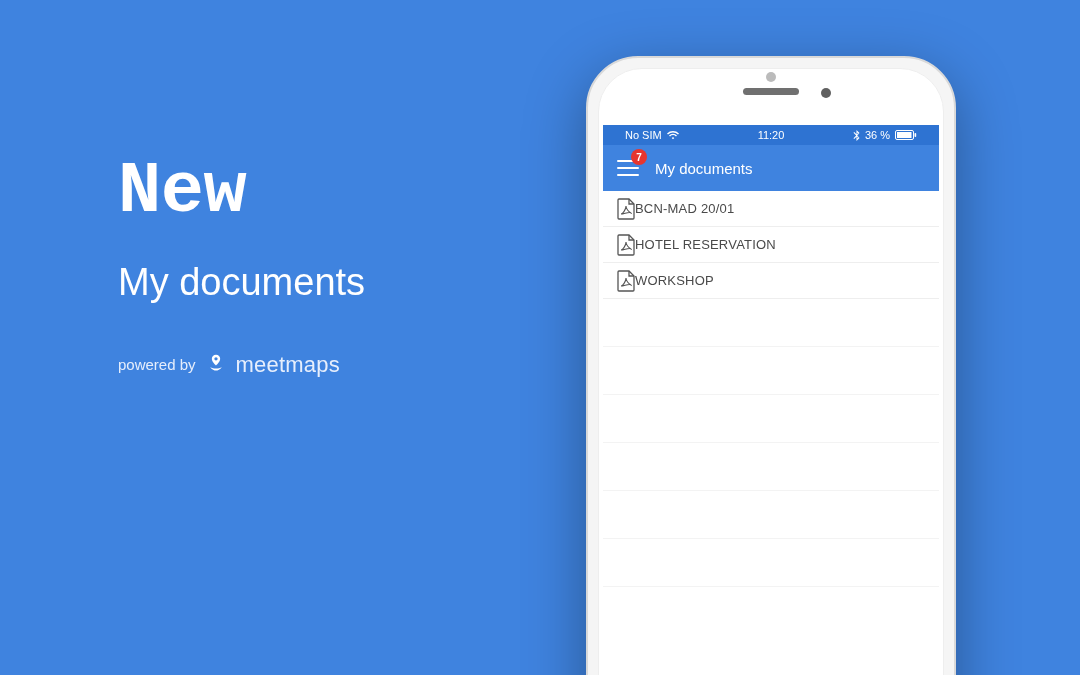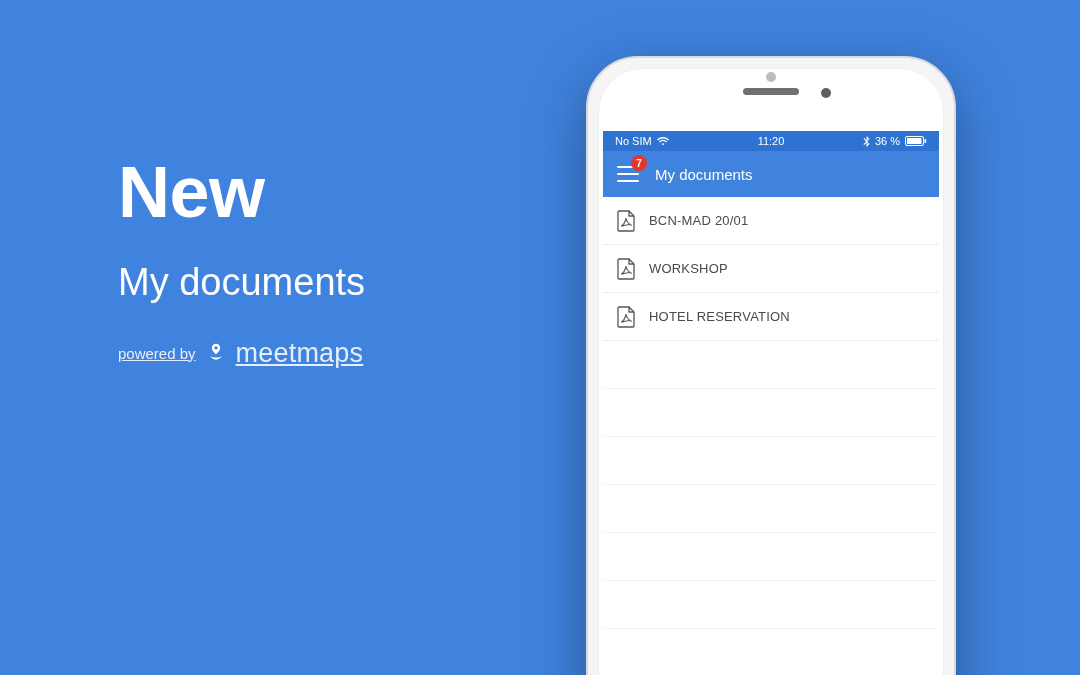--- a/index.html
+++ b/index.html
@@ -1,51 +1,51 @@
 <!DOCTYPE html>
 <html><head>
 <meta charset="utf-8">
 <style>
   * { box-sizing: border-box; margin: 0; padding: 0; }
   html, body { width: 1080px; height: 675px; overflow: hidden; font-family: -apple-system, "Segoe UI", Helvetica, Arial, sans-serif; }
   body { background: #3f83df; position: relative; }
 
   .promo { position: absolute; left: 118px; top: 155px; width: 440px; color: #fff; }
-  .promo-heading { font-size: 72px; font-weight: 700; line-height: 1.05; letter-spacing: -0.5px; }
+  .promo-heading { font-size: 72px; font-weight: 700; line-height: 1.05; letter-spacing: -0.5px; font-family: Liberation Mono, monospace; }
   .promo-sub { margin-top: 30px; font-size: 38px; font-weight: 300; }
-  .promo-powered { margin-top: 34px; font-size: 15px; display: flex; align-items: center; gap: 10px; color: #e6eefc; text-decoration: underline; }
-  .promo-powered .brand { font-size: 27px; font-weight: 400; letter-spacing: 0.2px; }
+  .promo-powered { margin-top: 48px; font-size: 15px; display: flex; align-items: center; gap: 10px; color: #e6eefc; }
+  .promo-powered .brand { font-size: 22px; font-weight: 400; letter-spacing: 0.2px; }
   .promo-powered .logo-icon { display: inline-block; }
 
   
   .phone { position: absolute; left: 586px; top: 56px; width: 370px; height: 760px; background:#f5f5f5;
     border-radius: 52px; box-shadow: 0 18px 60px rgba(0,0,0,0.35); border: 2px solid #d9d9d9; overflow: hidden; }
   .phone-inner { position: absolute; inset: 10px; border-radius: 44px; background:#fff; overflow:hidden; border:1px solid #eee;}
   .phone-speaker { position:absolute; top:30px; left:50%; transform:translateX(-50%); width:56px; height:7px; background:#707070; border-radius:4px; z-index:5;}
   .phone-camera { position:absolute; top:30px; left:50%; transform:translateX(-50%) translateX(55px); width:10px; height:10px; background:#606060; border-radius:50%; z-index:5;}
   .phone-sensor { position:absolute; top:14px; left:50%; transform:translateX(-50%); width:10px; height:10px; background:#bbb; border-radius:50%; z-index:5;}
 
   .screen { position:absolute; left:4px; right:4px; top:56px; bottom:56px; background:#fff; overflow:hidden; }
 
   
-  .status-bar { height:20px; background:#2e73d2; color:#fff; font-size:11px; display:flex; align-items:center; padding:0 12px; justify-content:space-between; font-family: "Helvetica Neue", Arial, sans-serif; margin-top: 6px; }
+  .status-bar { height:20px; background:#2e73d2; color:#fff; font-size:11px; display:flex; align-items:center; padding:0 22px; justify-content:space-between; font-family: "Helvetica Neue", Arial, sans-serif; }
   .sb-left, .sb-right { display:flex; align-items:center; gap:5px; }
   .sb-time { position:absolute; left:50%; transform:translateX(-50%); font-weight:400; }
 
   
   .app-header { height:46px; background:#3f83df; color:#fff; display:flex; align-items:center; padding:0 12px; gap:14px; }
   .menu-btn { position:relative; width:26px; height:26px; display:flex; align-items:center; justify-content:center; }
   .menu-lines { width:22px; height:16px; display:flex; flex-direction:column; justify-content:space-between; }
   .menu-lines span { height:2px; background:#fff; border-radius:1px; }
   .badge { position:absolute; top:-6px; right:-6px; min-width:16px; height:16px; background:#e6352f; color:#fff; font-size:10px; border-radius:8px; display:flex; align-items:center; justify-content:center; font-weight:600; padding:0 3px;}
   .header-title { font-size:15px; font-weight:400; }
 
   
   .doc-list { background:#fff; }
-  .doc-row { height:48px; border-bottom:1px solid #eee; display:flex; align-items:center; padding:0 14px; gap:14px; cursor:pointer; }
+  .doc-row { height:36px; border-bottom:1px solid #eee; display:flex; align-items:center; padding:0 14px; cursor:pointer; }
   .doc-icon { width:18px; height:22px; flex:0 0 18px; }
   .doc-label { font-size:13px; color:#4a4a4a; letter-spacing:0.2px;}
   .empty-row { height:48px; border-bottom:1px solid #f3f3f3; }
 
   .bt-icon svg, .sb-icon svg { display:block; }
 </style>
 </head>
 <body>
 
 <div class="promo">
@@ -125,32 +125,32 @@
 
 
         <div class="doc-row">
           <span class="doc-icon">
             <svg width="18" height="22" viewBox="0 0 18 22">
                 <path fill="none" stroke="#555" stroke-width="1.3" d="M2 1h10l5 5v14a1 1 0 01-1 1H2a1 1 0 01-1-1V2a1 1 0 011-1z"></path>
                 <path fill="none" stroke="#555" stroke-width="1.3" d="M12 1v5h5"></path>
                 <path fill="none" stroke="#555" stroke-width="1.1" d="M9 8c0 3-3 8-5 8 3 0 9-3 10-1-2-1-5-4-5-7z"></path>
               </svg>
           </span>
-          <span class="doc-label">WORKSHOP</span>
+          <span class="doc-label">HOTEL RESERVATION</span>
         </div>
 
         <div class="doc-row">
           <span class="doc-icon">
             <svg width="18" height="22" viewBox="0 0 18 22">
                 <path fill="none" stroke="#555" stroke-width="1.3" d="M2 1h10l5 5v14a1 1 0 01-1 1H2a1 1 0 01-1-1V2a1 1 0 011-1z"></path>
                 <path fill="none" stroke="#555" stroke-width="1.3" d="M12 1v5h5"></path>
                 <path fill="none" stroke="#555" stroke-width="1.1" d="M9 8c0 3-3 8-5 8 3 0 9-3 10-1-2-1-5-4-5-7z"></path>
               </svg>
           </span>
-          <span class="doc-label">HOTEL RESERVATION</span>
+          <span class="doc-label">WORKSHOP</span>
         </div>
 
         <div class="empty-row"></div>
         <div class="empty-row"></div>
         <div class="empty-row"></div>
         <div class="empty-row"></div>
         <div class="empty-row"></div>
         <div class="empty-row"></div>
       </div>
 

